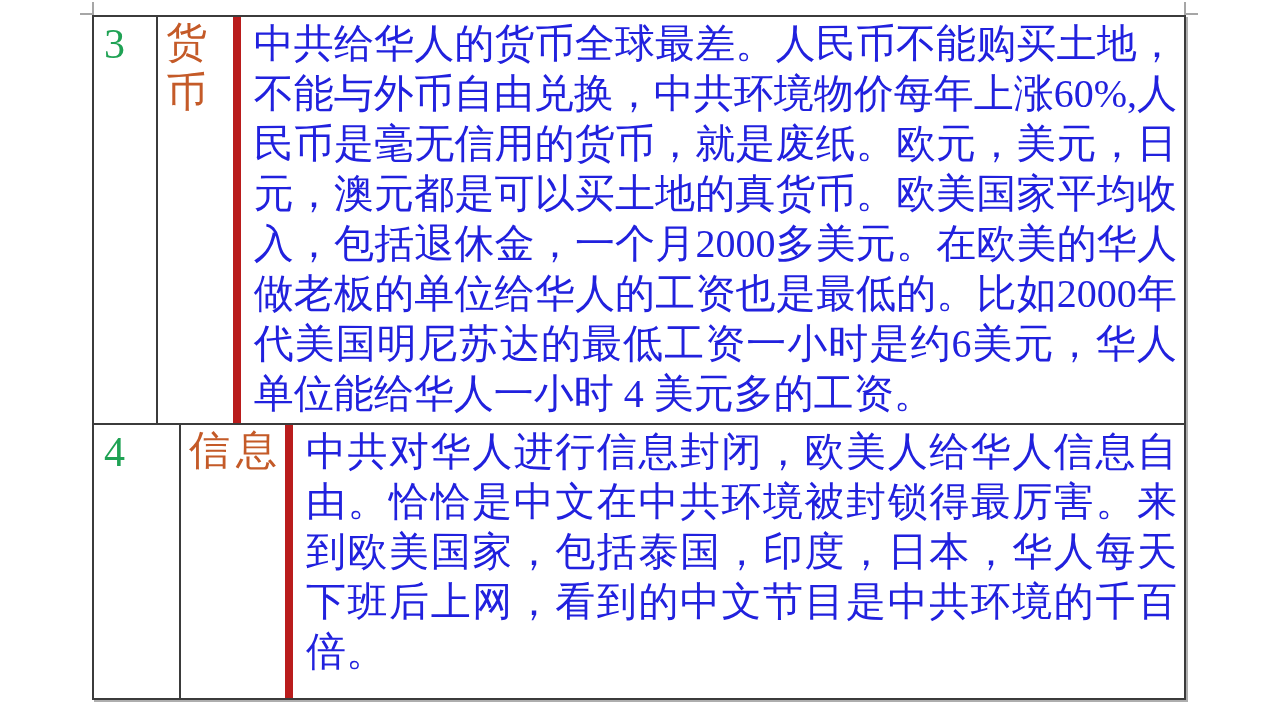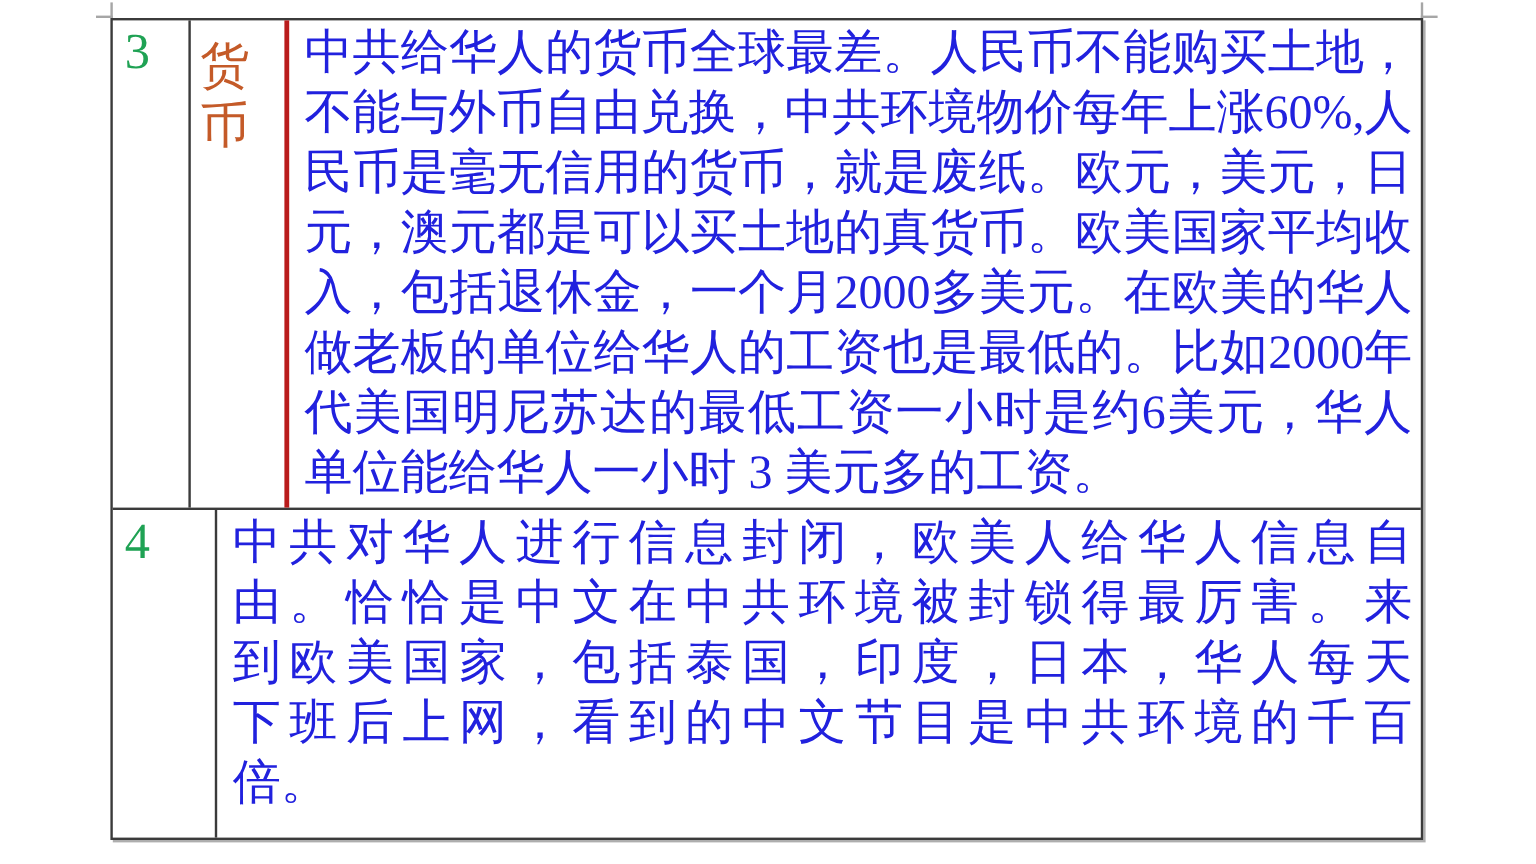--- a/index.html
+++ b/index.html
@@ -49,22 +49,22 @@
   .cell.num {
     width: 87px;
     border-right: 2px solid #3b3b3b;
     padding: 2px 0 0 10px;
     font-size: 42px;
     line-height: 50px;
     color: #1fa254;
   }
   .cell.label {
     width: 112px;
-    border-right: 4px solid #b91c1c;
-    padding: 12px 0 0 8px;
+    border-right: 8px solid #b91c1c;
+    padding: 0 0 0 8px;
     font-size: 41px;
     line-height: 50px;
     color: #c45a28;
     letter-spacing: 6px;
   }
   .cell.text {
     flex: 1;
     padding: 2px 7px 0 13px;
     font-size: 40px;
     line-height: 50px;
@@ -265,27 +265,30 @@
           <span>时</span>
           <span>是</span>
           <span>约</span>
           <span>6</span>
           <span>美</span>
           <span>元</span>
           <span>，</span>
           <span>华</span>
           <span>人</span>
         </div>
-      <div class="lastline">单位能给华人一小时 3 美元多的工资。</div>
+      <div class="lastline">单位能给华人一小时 4 美元多的工资。</div>
     </div>
   </div>
 
   <div class="t-row r2">
     <div class="cell num">
       <span>4</span>
+    </div>
+    <div class="cell label">
+      <span>信息</span>
     </div>
     <div class="cell text">
       <div class="jline">
           <span>中</span>
           <span>共</span>
           <span>对</span>
           <span>华</span>
           <span>人</span>
           <span>进</span>
           <span>行</span>

